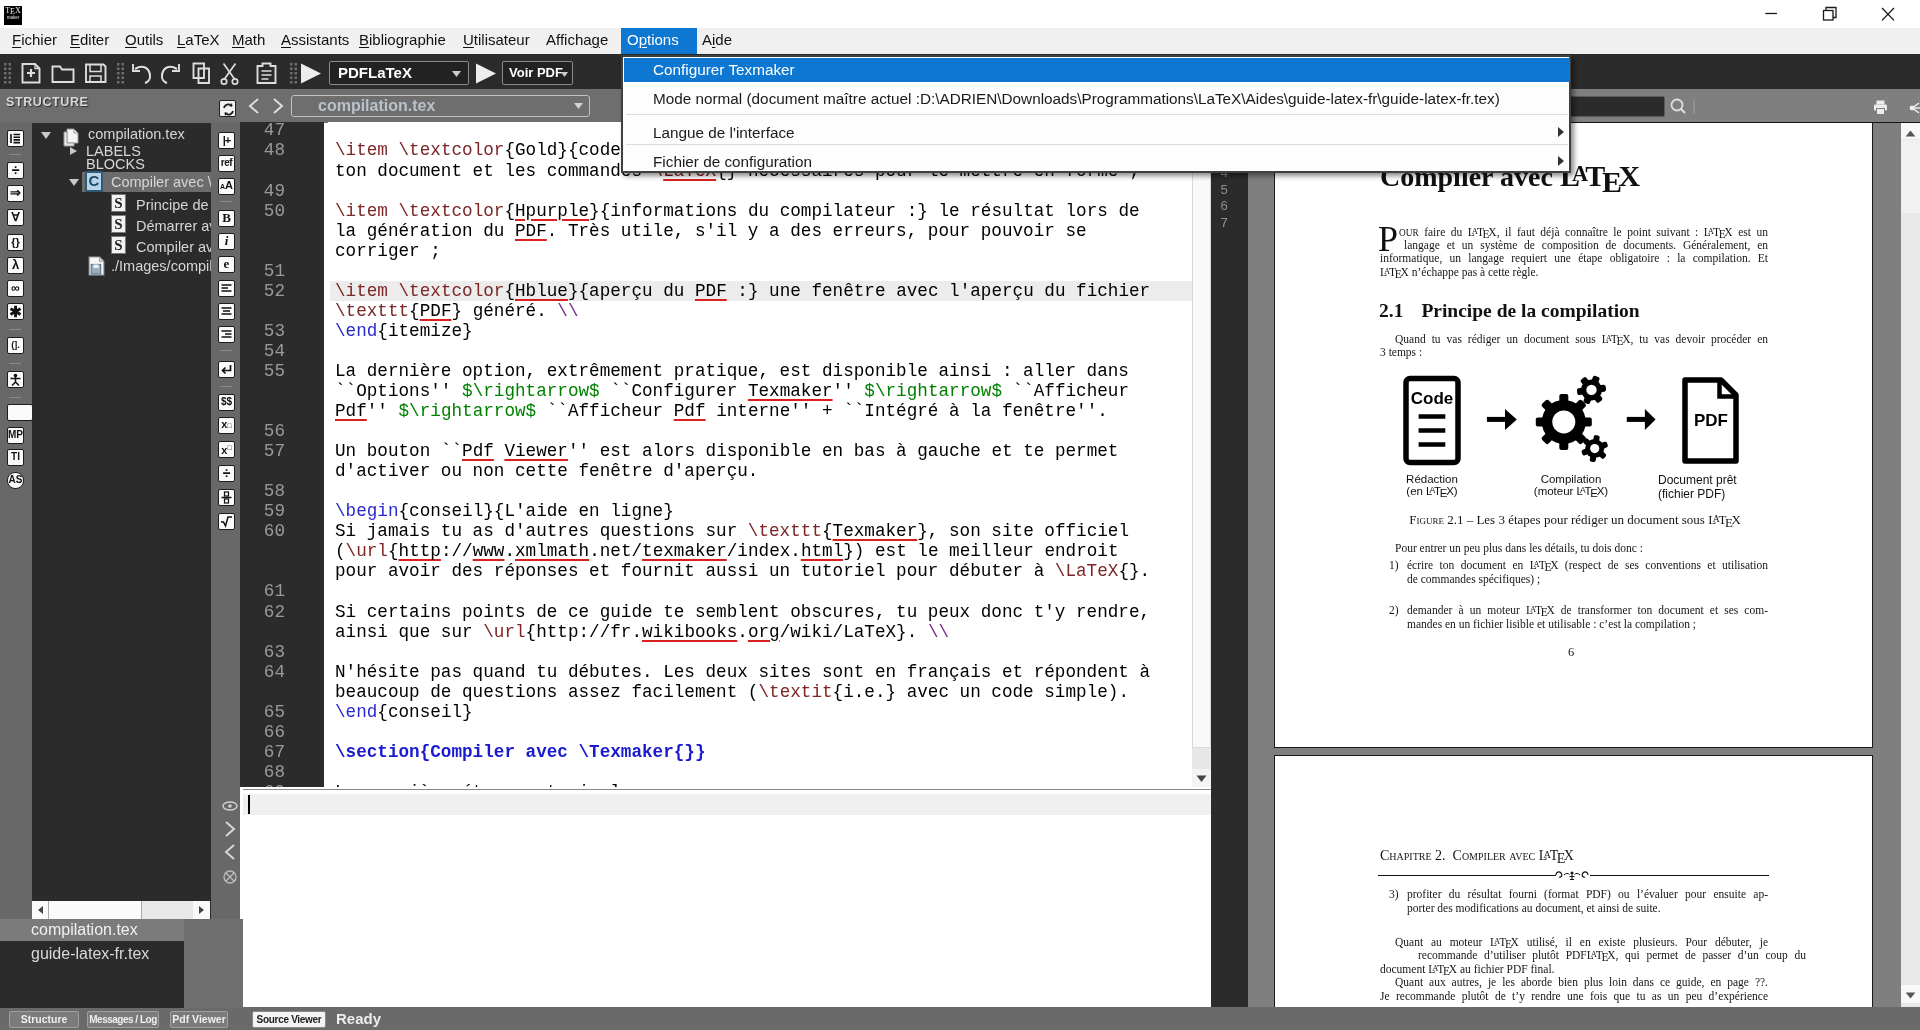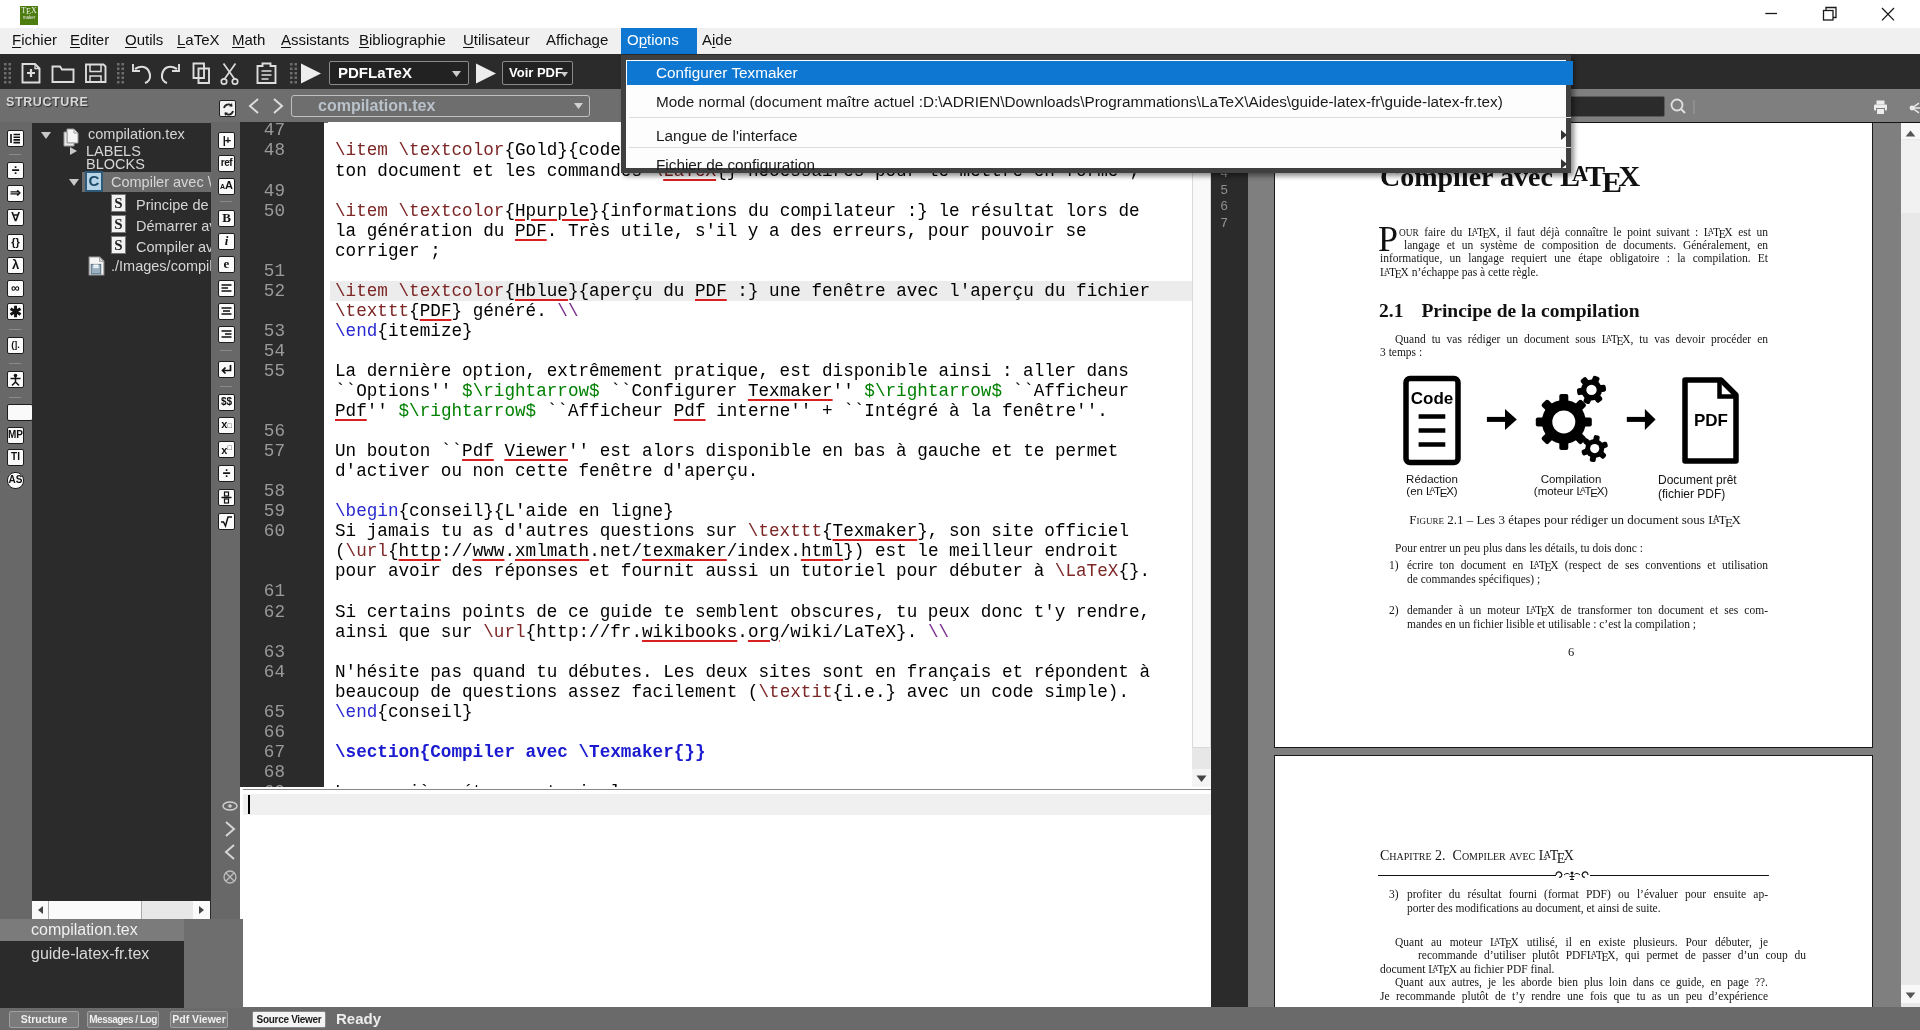--- a/index.html
+++ b/index.html
@@ -44,30 +44,30 @@
   .ser { font-family:"Liberation Serif", serif; color:#111; }
   .pl { position:absolute; font-family:"Liberation Serif", serif; font-size:11.5px; color:#151515; white-space:nowrap; }
   .plj { position:absolute; font-family:"Liberation Serif", serif; font-size:11.5px; color:#151515; text-align:justify; text-align-last:justify; white-space:nowrap; }
   
   .lxa { display:inline-block; font-size:74%; transform:translateY(-0.22em); margin:0 -0.12em 0 -0.36em; }
   .lxe { display:inline-block; transform:translateY(0.215em); margin:0 -0.115em; }
   
   #statusbar { left:0; top:1007px; width:1920px; height:23px; background:#6a6a6a; }
   .sbtn { position:absolute; top:4px; height:17px; background:#7b7b7b; border:1px solid #9f9f9f; border-radius:2px; color:#efefef; font-size:10.5px; font-weight:bold; text-align:center; line-height:15px; white-space:nowrap; overflow:hidden; }
   
-  #popup { left:621px; top:55px; width:950px; height:118px; background:#fdfdfd; border:5px solid #404040; box-shadow:3px 3px 5px rgba(0,0,0,.45); z-index:50; }
+  #popup { left:621px; top:55px; width:950px; height:118px; background:#fdfdfd; border:2px solid #404040; box-shadow:3px 3px 5px rgba(0,0,0,.45); z-index:50; }
   .pitem { position:absolute; left:30px; font-size:15.3px; color:#1a1a1a; white-space:nowrap; }
   
   .sic { position:absolute; width:17px; height:17px; background:#fafafa; border:1px solid #1d1d1d; border-radius:2px; color:#111; text-align:center; }
 </style>
 </head>
 <body>
 
 <div class="abs" id="titlebar">
-  <div class="abs" style="left:20px;top:6px;width:18px;height:19px;background:#4d7c0f;overflow:hidden;">
+  <div class="abs" style="left:4px;top:6px;width:18px;height:19px;background:#000000;overflow:hidden;">
     <div class="abs" style="left:0;top:0;width:18px;height:9px;font-family:'Liberation Serif',serif;font-size:8px;color:#f2f2f2;text-align:center;line-height:10px;">T<span style="display:inline-block;transform:translateY(1px);">E</span>X</div>
     <div class="abs" style="left:0;top:9px;width:18px;height:8px;font-size:4.5px;color:#e8e8e8;text-align:center;line-height:6px;">maker</div>
   </div>
   <svg class="abs" style="left:1760px;top:0;width:160px;height:28px;" viewBox="0 0 160 28">
     <line x1="5.3" y1="13.5" x2="17" y2="13.5" stroke="#1a1a1a" stroke-width="1.3"></line>
     <rect x="63.5" y="10.5" width="9.5" height="9.5" fill="none" stroke="#1a1a1a" stroke-width="1.3"></rect>
     <path d="M 66 10.5 L 66 7.5 L 76 7.5 L 76 17.5 L 73 17.5" fill="none" stroke="#1a1a1a" stroke-width="1.3"></path>
     <path d="M 122 8 L 134 20.4 M 134 8 L 122 20.4" stroke="#1a1a1a" stroke-width="1.3"></path>
   </svg>
 </div>

